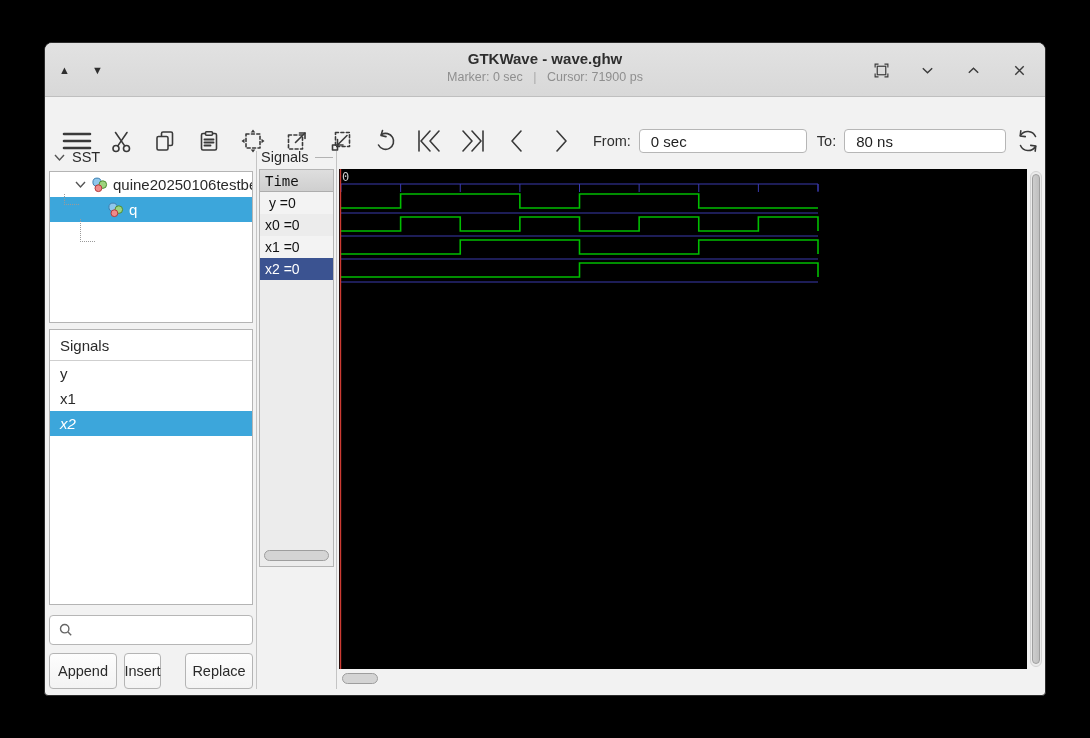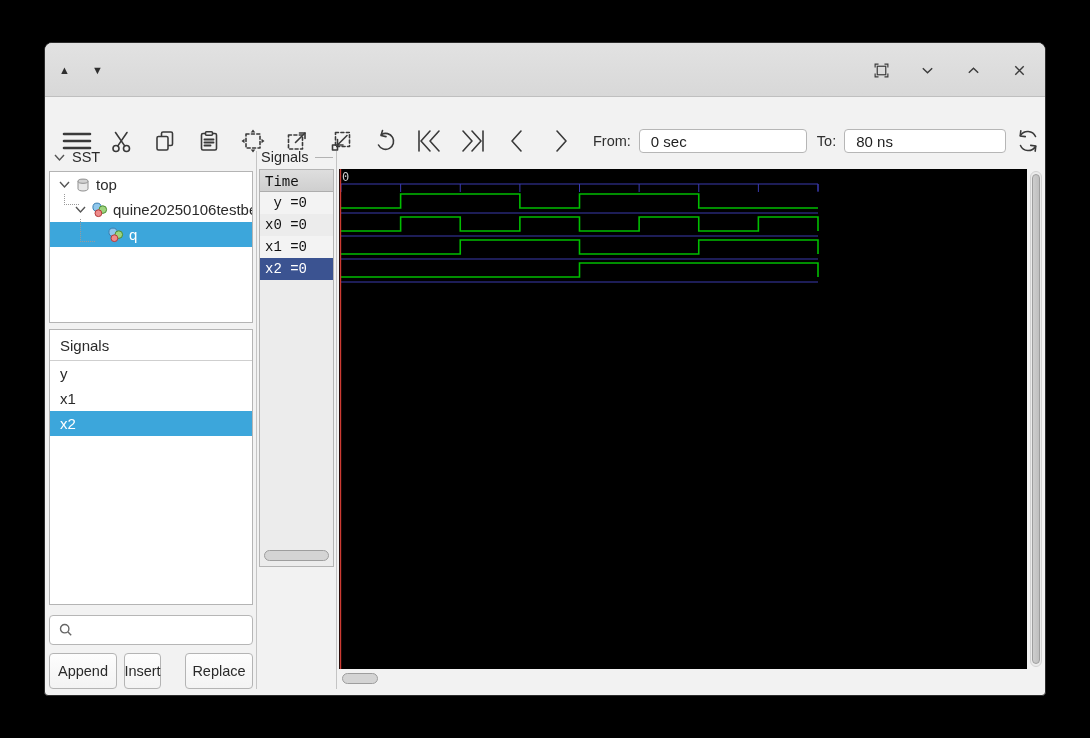--- a/index.html
+++ b/index.html
@@ -37,35 +37,35 @@
   
   .box{position:absolute;background:#fff;border:1px solid #b4b4b4;box-sizing:border-box;}
   .tree-row{position:relative;height:25px;display:flex;align-items:center;font-size:15px;color:#2a2a2a;white-space:nowrap;overflow:hidden;}
   .tree-row.sel{background:#3ca6db;color:#fff;}
   .tree-row svg{flex:0 0 auto;}
   .chev{width:13px;height:13px;margin-right:4px;}
   .chev polyline{fill:none;stroke:#555;stroke-width:1.4;}
   .tconn{position:absolute;border-left:1px dotted #9a9a9a;border-bottom:1px dotted #9a9a9a;pointer-events:none;}
 
   .list-row{height:25px;display:flex;align-items:center;padding-left:10px;font-size:15px;color:#2a2a2a;}
-  .list-row.sel{background:#3ca6db;color:#fff;}
+  .list-row.sel{background:#3ca6db;color:#fff;font-style:italic;}
   .panel-caption{height:30px;display:flex;align-items:center;padding-left:10px;font-size:15px;color:#2a2a2a;
                  border-bottom:1px solid #cfcfcf;}
 
   .search{position:absolute;background:#fff;border:1px solid #b6b6b6;border-radius:4px;display:flex;align-items:center;
           padding-left:8px;box-sizing:border-box;}
   .btn{position:absolute;height:36px;background:linear-gradient(#fdfdfd,#f3f3f3);border:1px solid #b4b4b4;border-radius:4px;
        font-size:14.5px;color:#2a2a2a;display:flex;align-items:center;justify-content:center;box-sizing:border-box;
        font-family:"Liberation Sans",sans-serif;}
 
   
   .names-box{position:absolute;background:#ececec;border:1px solid #b4b4b4;box-sizing:border-box;}
   .time-header{height:21px;background:linear-gradient(#dedede,#cfcfcf);border-bottom:1px solid #adadad;
                font-family:"DejaVu Sans Mono",monospace;font-size:14px;color:#111;display:flex;align-items:center;padding-left:5px;}
-  .name-row{height:22px;font-family:Liberation Mono, monospace;font-size:14px;color:#111;
+  .name-row{height:22px;font-family:Liberation Sans, sans-serif;font-size:14px;color:#111;
             display:flex;align-items:center;padding-left:5px;white-space:pre;}
   .name-row:nth-child(odd){background:#f3f3f3;}
   .name-row.sel{background:#3b5391 !important;color:#fff;}
 
   
   .wave-black{position:absolute;background:#000;}
   .timescale0{position:absolute;left:3px;top:1px;font-family:"DejaVu Sans Mono",monospace;font-size:12px;color:#c8c8c8;}
   .vscroll{position:absolute;background:#ececec;border:1px solid #d2d2d2;border-radius:6px;box-sizing:border-box;}
   .vthumb{position:absolute;left:1px;right:1px;top:2px;bottom:2px;background:linear-gradient(90deg,#cdcdcd,#bfbfbf);
           border:1px solid #9e9e9e;border-radius:5px;}
@@ -77,20 +77,28 @@
 </head>
 <body>
 
 <div id="screen">
  <div id="window">
 
   <div class="titlebar">
     <div class="tb-left">
       <span class="tb-tri">▲</span>
       <span class="tb-tri">▼</span>
+    </div>
+    <div class="tb-center">
+      <div class="tb-title">GTKWave - wave.ghw</div>
+      <div class="tb-sub">
+        <span>Marker: 0 sec</span>
+        <span class="sep">|</span>
+        <span>Cursor: 71900 ps</span>
+      </div>
     </div>
     <div class="tb-right">
       <span class="wbtn">
         <svg width="17" height="17" viewBox="0 0 20 20">
               <g fill="none" stroke="#3b3b3b" stroke-width="1.4">
           <rect x="5" y="5" width="10" height="10"></rect>
           <path d="M2.5 6.5v-4h4 M13.5 2.5h4v4 M17.5 13.5v4h-4 M6.5 17.5h-4v-4"></path>
               </g>
             </svg>
       </span>
@@ -207,30 +215,20 @@
     </div>
   </div>
 
   <div class="frame-label" style="left:8px;top:106px;width:200px;">
     <svg class="chev" viewBox="0 0 13 13">
           <polyline points="2,4 6.5,9 11,4"></polyline>
         </svg>
     <span>SST</span>
   </div>
   <div class="box" id="tree-box" style="left:4px;top:128px;width:204px;height:152px;">
-        <div class="tree-row" style="padding-left: 8px;">
-          <svg class="chev" viewBox="0 0 13 13">
-            <polyline points="2,4 6.5,9 11,4"></polyline>
-          </svg>
-          <svg width="16" height="16" viewBox="0 0 16 16">
-            <path d="M3 4.2v7.6c0 1.3 2.2 2.2 5 2.2s5-.9 5-2.2V4.2" fill="#e8e8e8" stroke="#8e8e8e" stroke-width="1"></path>
-            <ellipse cx="8" cy="4.2" rx="5" ry="2.1" fill="#d2d2d2" stroke="#8e8e8e" stroke-width="1"></ellipse>
-          </svg>
-          <span style="margin-left: 5px;">top</span>
-        </div>
         <div class="tree-row" style="padding-left: 24px;">
           <svg class="chev" viewBox="0 0 13 13">
             <polyline points="2,4 6.5,9 11,4"></polyline>
           </svg>
           <svg width="17" height="16" viewBox="0 0 17 16">
             <circle cx="6" cy="5.2" r="4.1" fill="#8fc7ec" stroke="#3c7fb0" stroke-width="1"></circle>
             <circle cx="11.8" cy="7.6" r="3.8" fill="#9ed47e" stroke="#4d8d33" stroke-width="1"></circle>
             <circle cx="7.4" cy="11.2" r="3.4" fill="#ef8b8b" stroke="#b23a3a" stroke-width="1"></circle>
           </svg>
           <span style="margin-left: 5px;">quine20250106testbench</span>

